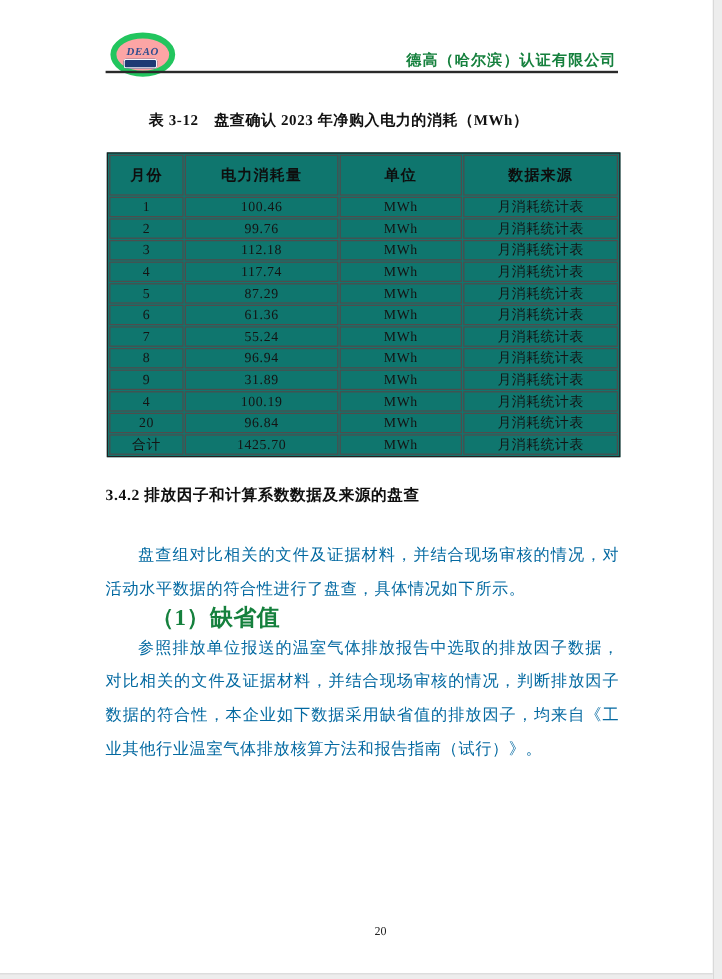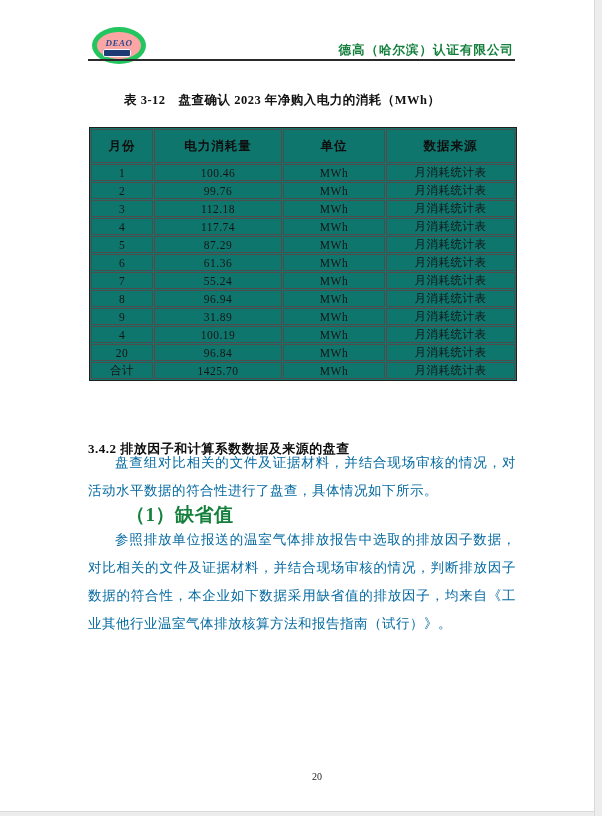--- a/index.html
+++ b/index.html
@@ -63,21 +63,21 @@
     padding:0;color:#0e0e0e;letter-spacing:1px;
   }
   table.consumption td{
     border:1px solid #4d4d4d;height:14px;
     font-size:11.5px;text-align:center;vertical-align:middle;
     padding:0;color:#141414;letter-spacing:0.5px;
   }
 
   
   .sec-heading{
-    position:absolute;left:88px;top:440px;width:428px;
+    position:absolute;left:88px;top:404px;width:428px;
     font-size:13px;font-weight:bold;color:#0f0f0f;letter-spacing:0.5px;
   }
   .para{
     position:absolute;left:88px;width:428px;
     font-size:13.5px;line-height:28px;
     text-align:justify;text-indent:2em;color:#0369a1;
     margin:0;letter-spacing:0.5px;
   }
   .para1{top:449px;}
   .sub-heading{

